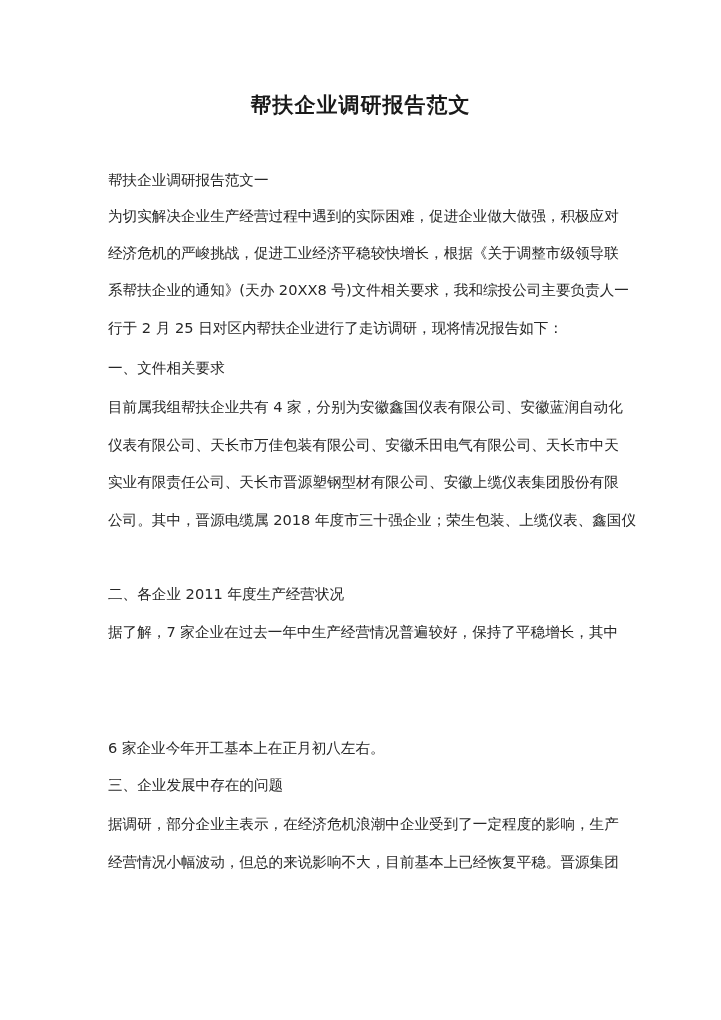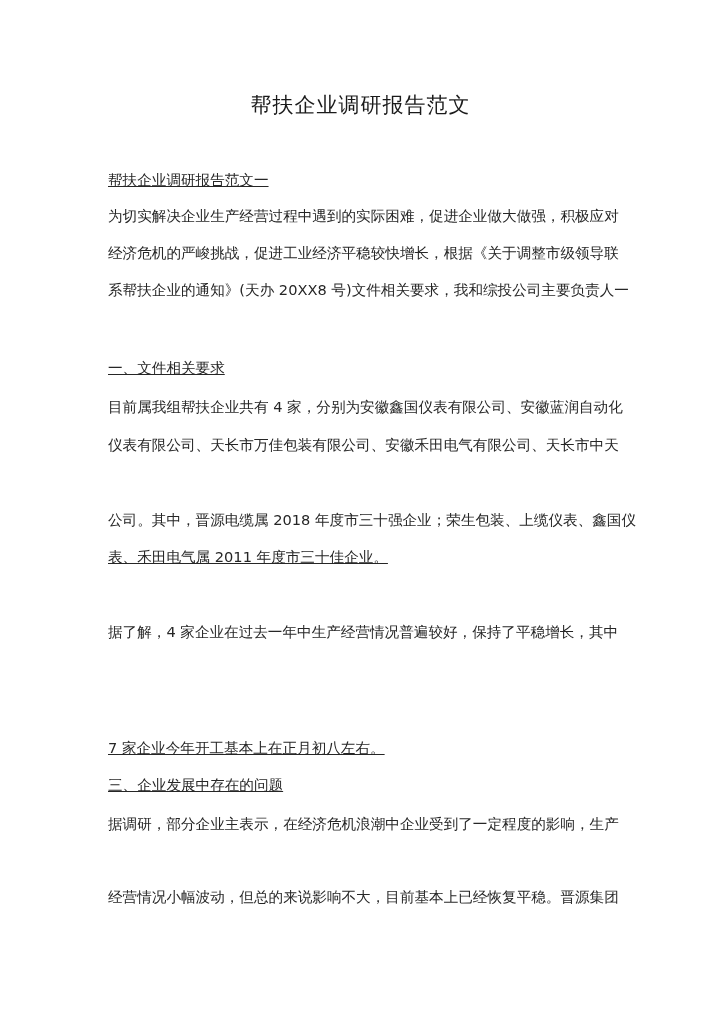--- a/index.html
+++ b/index.html
@@ -22,59 +22,60 @@
       height: 1020px;
       background: #ffffff;
     }
     .title {
       position: absolute;
       top: 90px;
       left: 0;
       width: 721px;
       text-align: center;
       font-size: 21px;
-      font-weight: normal;
+      font-weight: bold;
       letter-spacing: 1px;
       color: #1a1a1a;
       line-height: 30px;
     }
     .line {
       position: absolute;
       left: 108px;
       width: 504px;
       font-size: 14.6px;
       line-height: 20px;
       white-space: nowrap;
       color: #262626;
       text-align: justify;
       text-align-last: justify;
     }
     .line.short {
       text-align: left;
       text-align-last: left;
-      text-decoration: underline;
     }
   </style>
 </head>
 <body>
 
 <div class="page">
   <div class="title">帮扶企业调研报告范文</div>
 
   <div class="line short" style="top:170px">帮扶企业调研报告范文一</div>
   <div class="line" style="top:206px">为切实解决企业生产经营过程中遇到的实际困难，促进企业做大做强，积极应对</div>
   <div class="line" style="top:243px">经济危机的严峻挑战，促进工业经济平稳较快增长，根据《关于调整市级领导联</div>
   <div class="line" style="top:280px">系帮扶企业的通知》(天办 20XX8 号)文件相关要求，我和综投公司主要负责人一</div>
+  <div class="line short" style="top:318px">行于 2 月 25 日对区内帮扶企业进行了走访调研，现将情况报告如下：</div>
 
   <div class="line short" style="top:358px">一、文件相关要求</div>
   <div class="line" style="top:397px">目前属我组帮扶企业共有 4 家，分别为安徽鑫国仪表有限公司、安徽蓝润自动化</div>
   <div class="line" style="top:435px">仪表有限公司、天长市万佳包装有限公司、安徽禾田电气有限公司、天长市中天</div>
+  <div class="line" style="top:472px">实业有限责任公司、天长市晋源塑钢型材有限公司、安徽上缆仪表集团股份有限</div>
   <div class="line" style="top:510px">公司。其中，晋源电缆属 2018 年度市三十强企业；荣生包装、上缆仪表、鑫国仪</div>
-  <div class="line short" style="top:547px">表、禾田电气属 2011 年度市三十佳企业。</div>
 
-  <div class="line" style="top:622px">据了解，4 家企业在过去一年中生产经营情况普遍较好，保持了平稳增长，其中</div>
+  <div class="line short" style="top:584px">二、各企业 2011 年度生产经营状况</div>
+  <div class="line" style="top:622px">据了解，7 家企业在过去一年中生产经营情况普遍较好，保持了平稳增长，其中</div>
 
-  <div class="line short" style="top:738px">7 家企业今年开工基本上在正月初八左右。</div>
+  <div class="line short" style="top:738px">6 家企业今年开工基本上在正月初八左右。</div>
 
   <div class="line short" style="top:775px">三、企业发展中存在的问题</div>
   <div class="line" style="top:814px">据调研，部分企业主表示，在经济危机浪潮中企业受到了一定程度的影响，生产</div>
-  <div class="line" style="top:887px">经营情况小幅波动，但总的来说影响不大，目前基本上已经恢复平稳。晋源集团</div>
+  <div class="line" style="top:852px">经营情况小幅波动，但总的来说影响不大，目前基本上已经恢复平稳。晋源集团</div>
 </div>
 
 </body></html>

